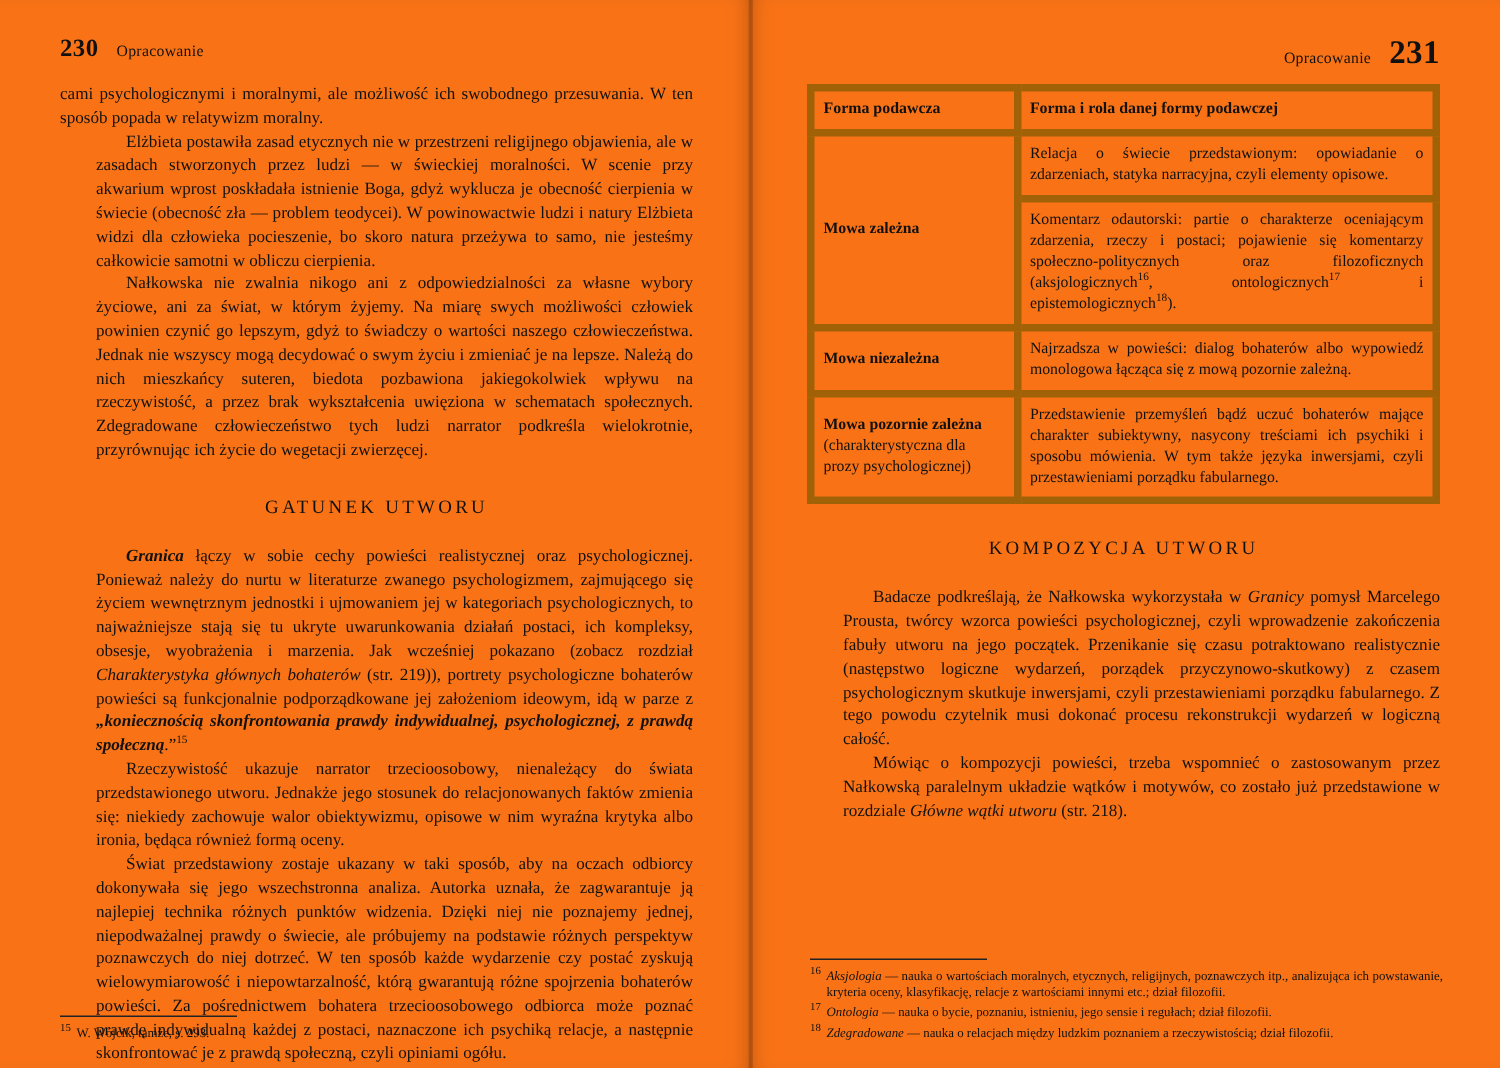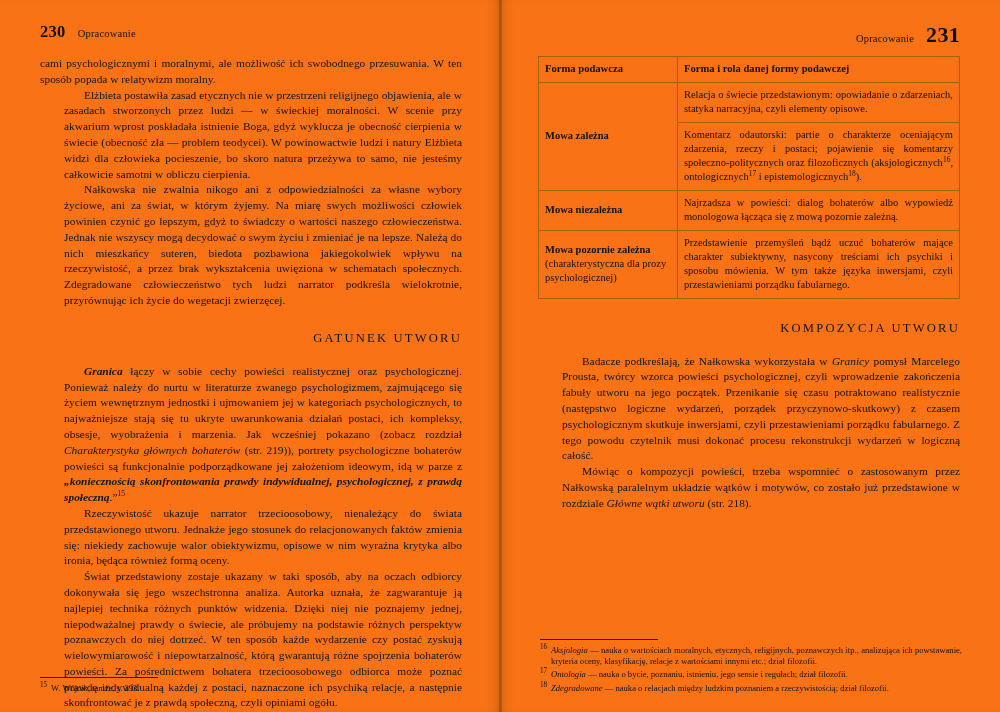--- a/index.html
+++ b/index.html
@@ -93,33 +93,33 @@
   .bi { font-weight: bold; font-style: italic; }
   sup {
     font-size: 7.5px;
     vertical-align: super;
     line-height: 0;
   }
   h2.section {
     font-size: 12.6px;
     font-weight: normal;
     letter-spacing: 2.2px;
-    text-align: right;
+    text-align: center;
     margin: 22px 0 18px 0;
   }
   
   table.forms {
     border-collapse: collapse;
     width: 100%;
     margin-top: 6px;
     font-size: 10.5px;
     line-height: 1.33;
   }
   table.forms td, table.forms th {
-    border: 1px solid #a16207;
+    border: 5px solid #a16207;
     padding: 5px 6px 6px 6px;
     vertical-align: middle;
     text-align: left;
     font-weight: normal;
   }
   table.forms th {
     font-weight: bold;
     font-size: 10.6px;
   }
   table.forms td.col1 {

